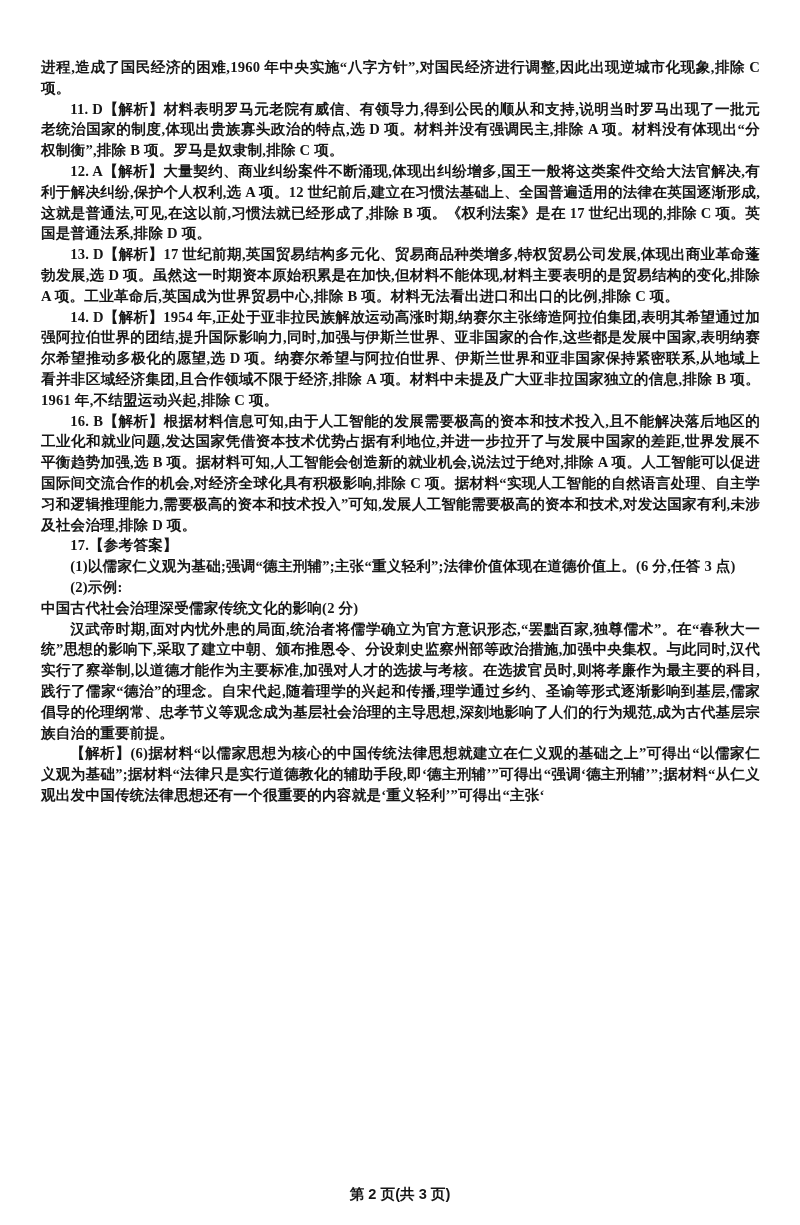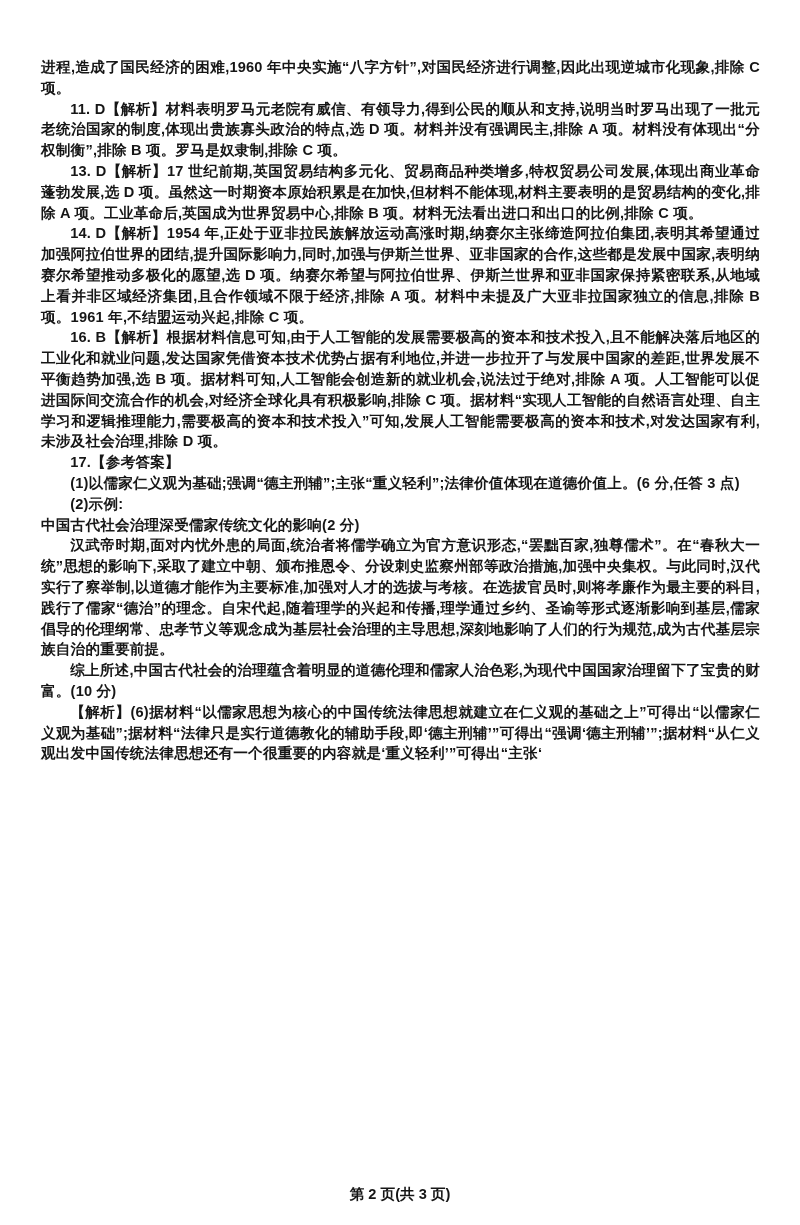--- a/index.html
+++ b/index.html
@@ -16,20 +16,21 @@
     position: absolute;
     inset: 0;
     padding: 57px 40px 0 41px;
   }
   .doc-block {
     font-size: 14.6px;
     line-height: 20.8px;
     font-weight: 700;
     text-align: justify;
     letter-spacing: 0.2px;
+    font-family: Liberation Serif, serif;
   }
   .doc-block.indent { text-indent: 2em; }
   .doc-block.center { text-align: left; text-indent: 0; }
   .page-footer {
     position: absolute;
     left: 0;
     bottom: 21px;
     width: 100%;
     text-align: center;
     font-size: 14.6px;
@@ -37,25 +38,25 @@
     color: #161616;
   }
 </style>
 </head>
 <body>
 
 <div class="page">
   <div id="doc-body">
       <p class="doc-block flush">进程,造成了国民经济的困难,1960 年中央实施“八字方针”,对国民经济进行调整,因此出现逆城市化现象,排除 C 项。</p>
       <p class="doc-block indent">11. D【解析】材料表明罗马元老院有威信、有领导力,得到公民的顺从和支持,说明当时罗马出现了一批元老统治国家的制度,体现出贵族寡头政治的特点,选 D 项。材料并没有强调民主,排除 A 项。材料没有体现出“分权制衡”,排除 B 项。罗马是奴隶制,排除 C 项。</p>
+      <p class="doc-block indent">12. A【解析】大量契约、商业纠纷案件不断涌现,体现出纠纷增多,国王一般将这类案件交给大法官解决,有利于解决纠纷,保护个人权利,选 A 项。12 世纪前后,建立在习惯法基础上、全国普遍适用的法律在英国逐渐形成,这就是普通法,可见,在这以前,习惯法就已经形成了,排除 B 项。《权利法案》是在 17 世纪出现的,排除 C 项。英国是普通法系,排除 D 项。</p>
       <p class="doc-block indent">13. D【解析】17 世纪前期,英国贸易结构多元化、贸易商品种类增多,特权贸易公司发展,体现出商业革命蓬勃发展,选 D 项。虽然这一时期资本原始积累是在加快,但材料不能体现,材料主要表明的是贸易结构的变化,排除 A 项。工业革命后,英国成为世界贸易中心,排除 B 项。材料无法看出进口和出口的比例,排除 C 项。</p>
       <p class="doc-block indent">14. D【解析】1954 年,正处于亚非拉民族解放运动高涨时期,纳赛尔主张缔造阿拉伯集团,表明其希望通过加强阿拉伯世界的团结,提升国际影响力,同时,加强与伊斯兰世界、亚非国家的合作,这些都是发展中国家,表明纳赛尔希望推动多极化的愿望,选 D 项。纳赛尔希望与阿拉伯世界、伊斯兰世界和亚非国家保持紧密联系,从地域上看并非区域经济集团,且合作领域不限于经济,排除 A 项。材料中未提及广大亚非拉国家独立的信息,排除 B 项。1961 年,不结盟运动兴起,排除 C 项。</p>
       <p class="doc-block indent">16. B【解析】根据材料信息可知,由于人工智能的发展需要极高的资本和技术投入,且不能解决落后地区的工业化和就业问题,发达国家凭借资本技术优势占据有利地位,并进一步拉开了与发展中国家的差距,世界发展不平衡趋势加强,选 B 项。据材料可知,人工智能会创造新的就业机会,说法过于绝对,排除 A 项。人工智能可以促进国际间交流合作的机会,对经济全球化具有积极影响,排除 C 项。据材料“实现人工智能的自然语言处理、自主学习和逻辑推理能力,需要极高的资本和技术投入”可知,发展人工智能需要极高的资本和技术,对发达国家有利,未涉及社会治理,排除 D 项。</p>
       <p class="doc-block indent">17.【参考答案】</p>
       <p class="doc-block indent">(1)以儒家仁义观为基础;强调“德主刑辅”;主张“重义轻利”;法律价值体现在道德价值上。(6 分,任答 3 点)</p>
       <p class="doc-block indent">(2)示例:</p>
       <p class="doc-block center">中国古代社会治理深受儒家传统文化的影响(2 分)</p>
       <p class="doc-block indent">汉武帝时期,面对内忧外患的局面,统治者将儒学确立为官方意识形态,“罢黜百家,独尊儒术”。在“春秋大一统”思想的影响下,采取了建立中朝、颁布推恩令、分设刺史监察州部等政治措施,加强中央集权。与此同时,汉代实行了察举制,以道德才能作为主要标准,加强对人才的选拔与考核。在选拔官员时,则将孝廉作为最主要的科目,践行了儒家“德治”的理念。自宋代起,随着理学的兴起和传播,理学通过乡约、圣谕等形式逐渐影响到基层,儒家倡导的伦理纲常、忠孝节义等观念成为基层社会治理的主导思想,深刻地影响了人们的行为规范,成为古代基层宗族自治的重要前提。</p>
-      <p class="doc-block indent">综上所述,中国古代社会的治理蕴含着明显的道德伦理和儒家人治色彩,为现代中国国家治理留下了宝贵的财富。(10 分)</p>
       <p class="doc-block indent">【解析】(6)据材料“以儒家思想为核心的中国传统法律思想就建立在仁义观的基础之上”可得出“以儒家仁义观为基础”;据材料“法律只是实行道德教化的辅助手段,即‘德主刑辅’”可得出“强调‘德主刑辅’”;据材料“从仁义观出发中国传统法律思想还有一个很重要的内容就是‘重义轻利’”可得出“主张‘</p>
     </div>
   <div class="page-footer">第 2 页(共 3 页)</div>
 </div>
 
 </body></html>

